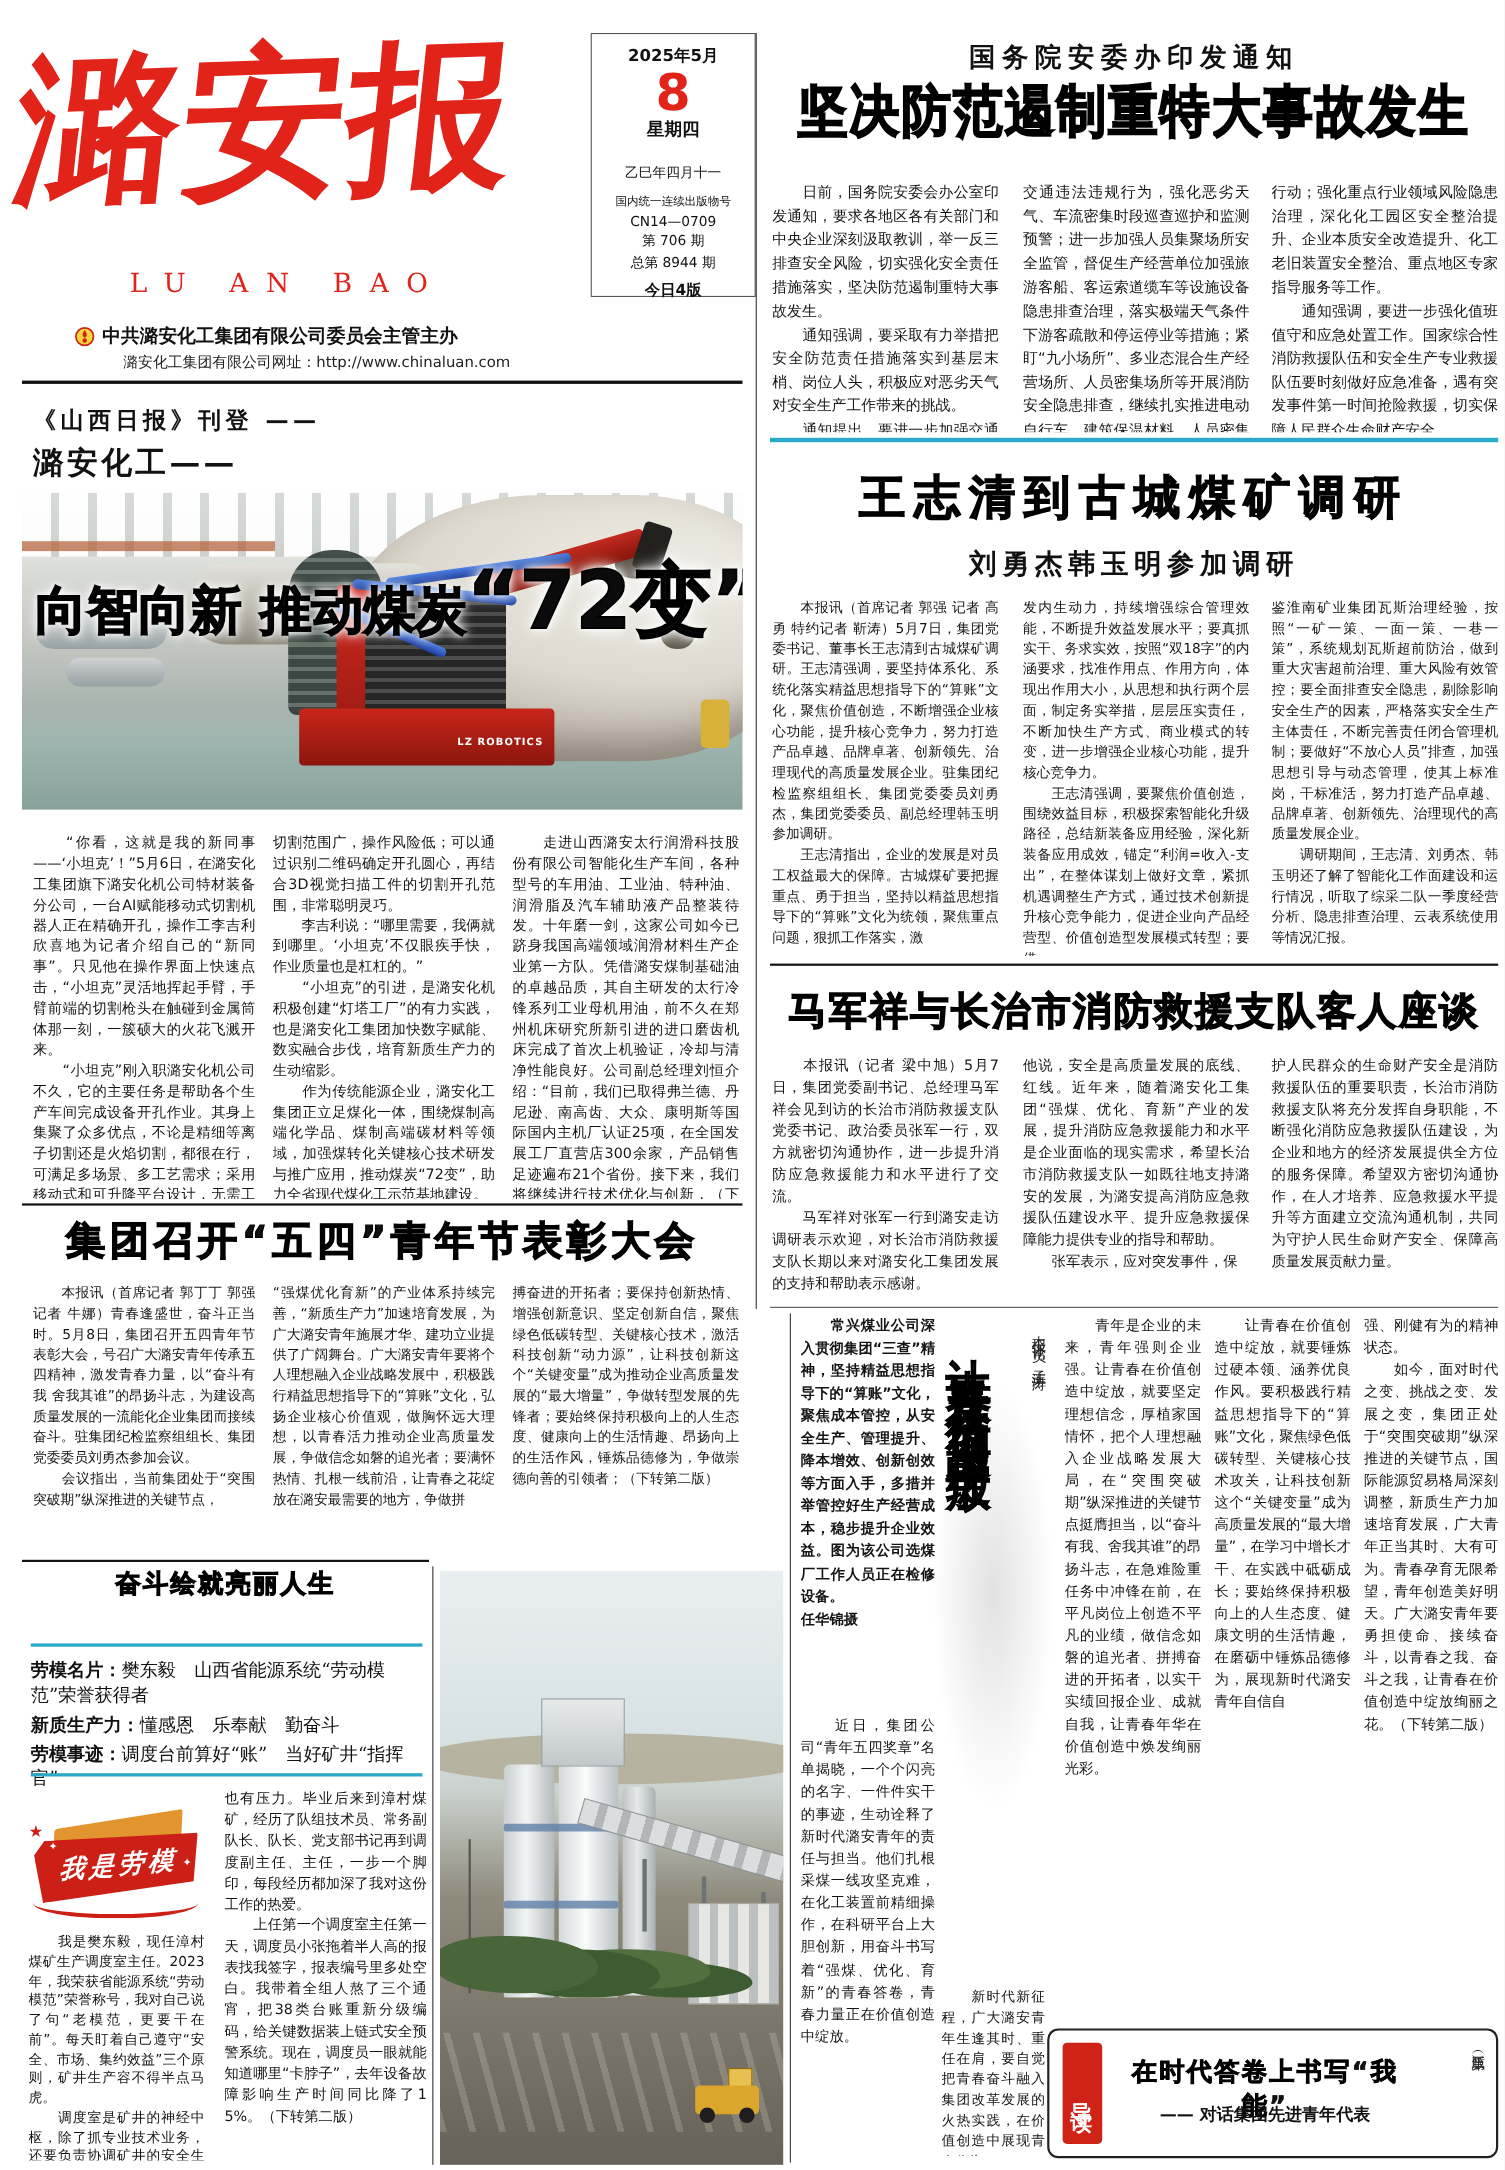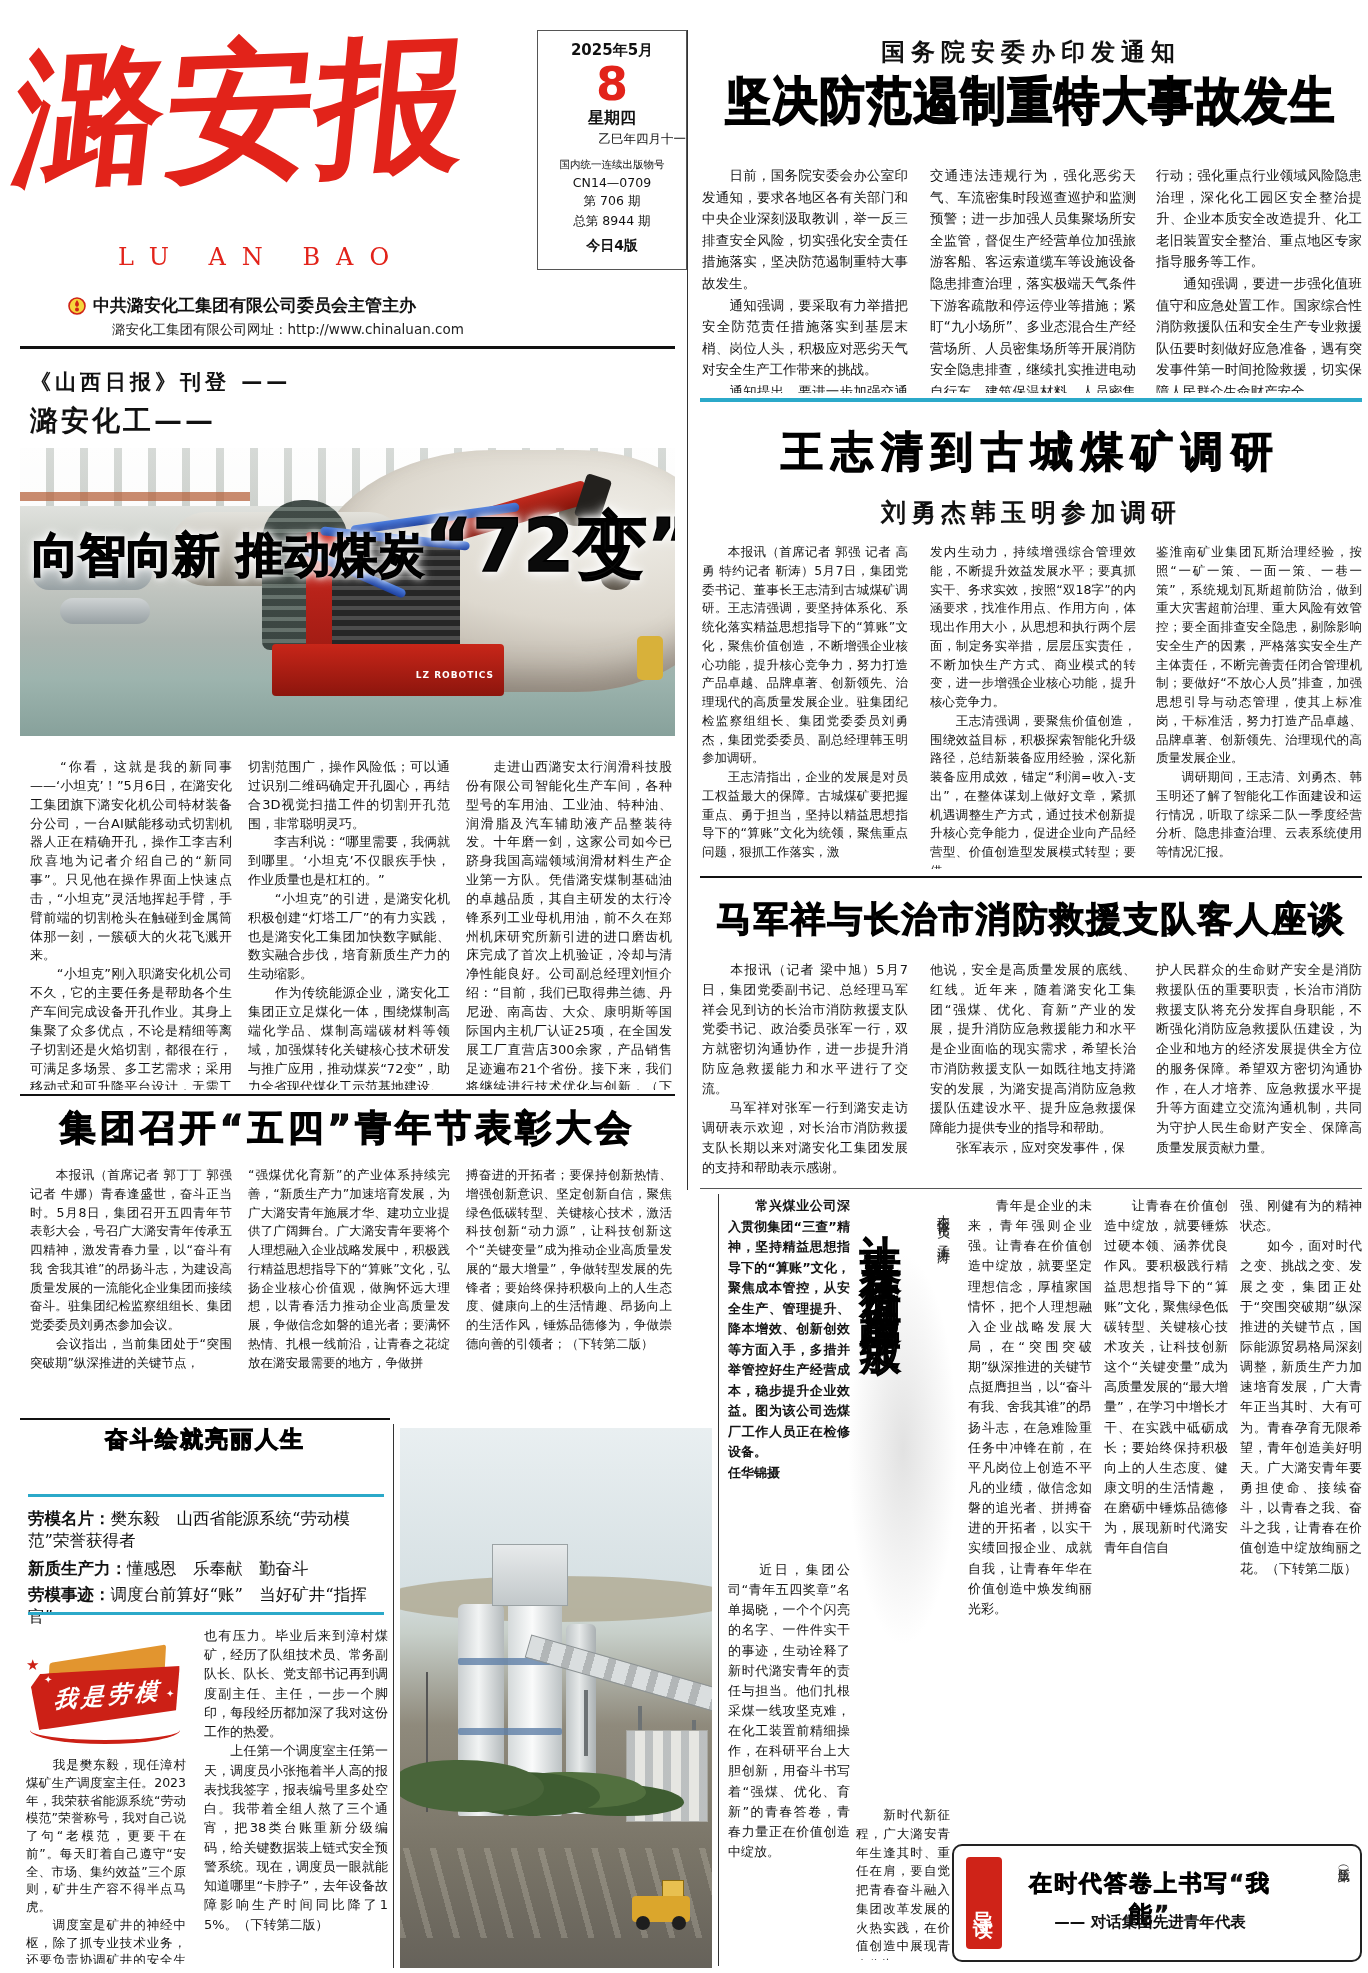--- a/index.html
+++ b/index.html
@@ -19,21 +19,21 @@
   .mast-latin{position:absolute;left:118px;top:243px;color:#e2231a;font-size:24px;
      letter-spacing:16px;font-family:"DejaVu Serif","Liberation Serif",serif;}
   .sponsor{position:absolute;left:68px;top:294px;font-size:17px;font-weight:700;display:flex;gap:7px;align-items:center;}
   .website{position:absolute;left:112px;top:321px;font-size:13.5px;color:#222;}
   
   .datebox{position:absolute;left:537px;top:30px;width:150px;height:240px;border:1px solid #555;
      text-align:center;box-sizing:border-box;padding-top:10px;}
   .db-ym{font-size:15px;font-weight:700;}
   .db-day{font-size:46px;line-height:1.05;color:#e2231a;font-weight:900;}
   .db-week{font-size:16px;font-weight:700;}
-  .db-lunar{font-size:12.5px;margin-top:2px;text-align:right;}
+  .db-lunar{font-size:12.5px;margin-top:20px;}
   .db-publabel{font-size:10.5px;margin-top:10px;}
   .db-small{font-size:12.5px;margin-top:3px;}
   .db-pages{font-size:14px;font-weight:700;margin-top:7px;}
   
   .kicker-top{position:absolute;left:700px;top:36px;width:662px;text-align:center;
      font-size:24px;font-weight:800;letter-spacing:6px;}
   .headline-1{position:absolute;left:700px;top:68px;width:662px;text-align:center;
      font-size:45px;font-weight:900;letter-spacing:2px;-webkit-text-stroke:1.6px #000;transform:scaleY(1.12);transform-origin:top;}
   .headline-2{position:absolute;left:700px;top:424px;width:662px;text-align:center;
      font-size:42px;font-weight:900;letter-spacing:8px;-webkit-text-stroke:1.2px #000;}

